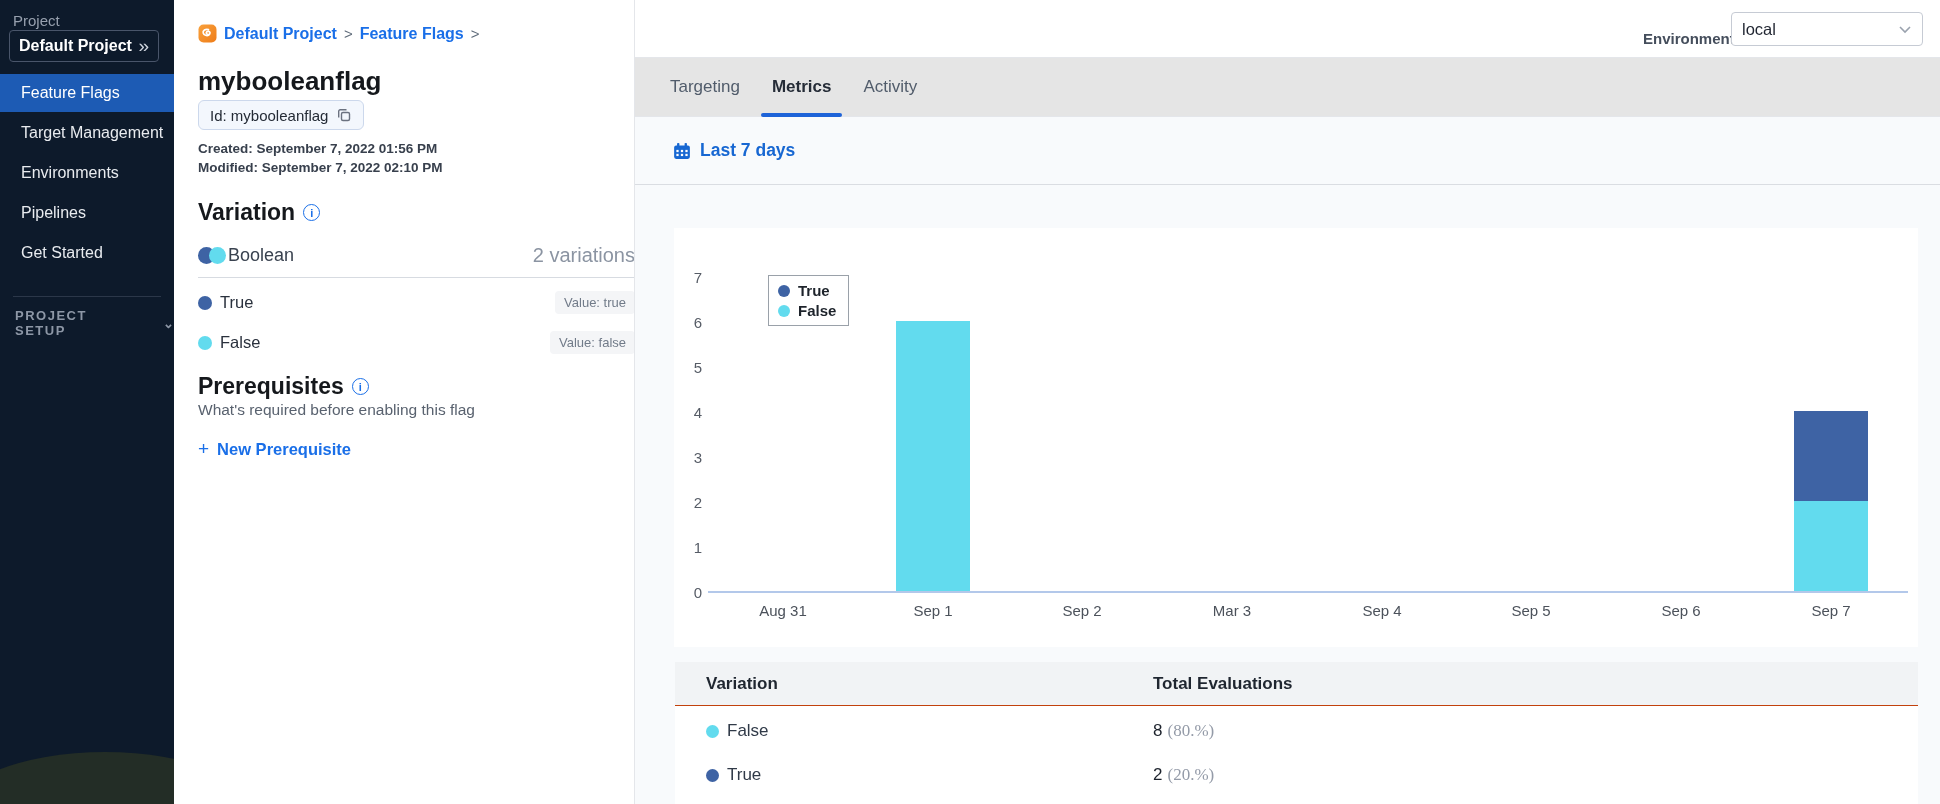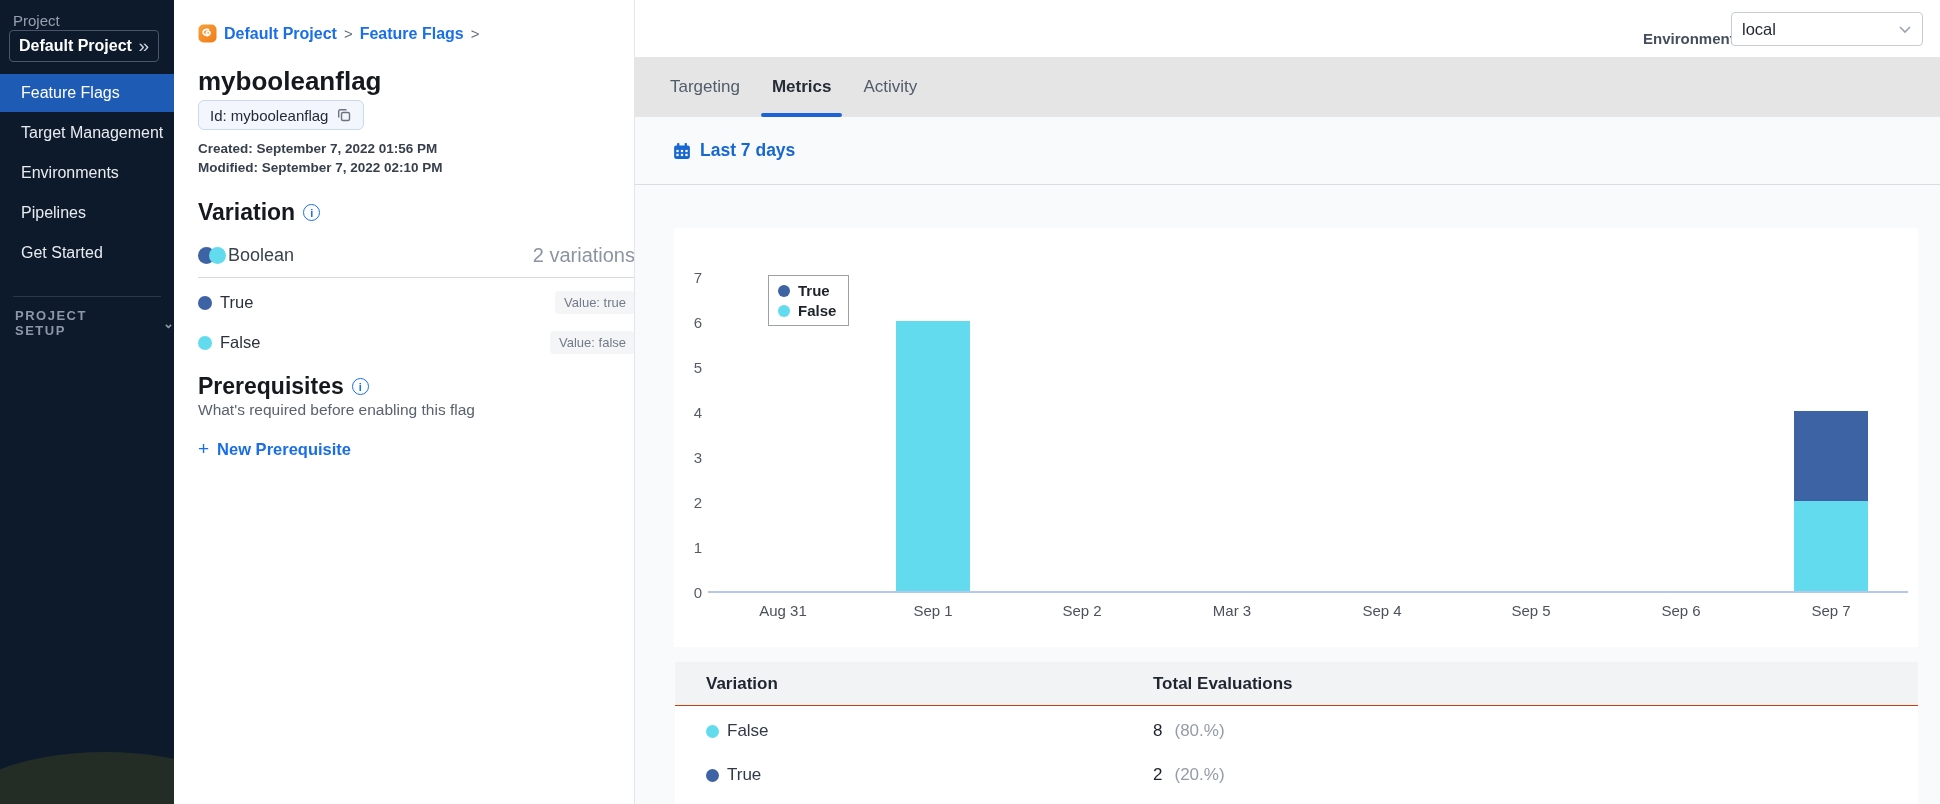--- a/index.html
+++ b/index.html
@@ -108,21 +108,21 @@
                 border-bottom:1px solid #c2410c; display:flex; align-items:center; }
   .th { font-size:17px; font-weight:bold; color:#1f2630; }
   .col1 { padding-left:31px; width:478px; }
   .col2 { padding-left:0; }
   .trow { position:absolute; left:0; width:1243px; height:44px; display:flex; align-items:center; }
   #trow-0 { top:47px; } #trow-1 { top:91px; }
   .trow .cell1 { width:478px; padding-left:31px; display:flex; align-items:center; gap:8px; }
   .trow .tdot { width:13px; height:13px; border-radius:50%; }
   .trow .tname { font-size:17px; color:#303a48; }
   .trow .total { font-size:17px; color:#1c222c; }
-  .trow .pct { font-size:17px; color:#949ba8; margin-left:12px; }
+  .trow .pct { font-size:17px; color:#949ba8; margin-left:5px;font-family:Liberation Serif, serif; }
 
   svg { display:block; }
 </style>
 </head>
 <body>
 
 <div id="sidebar">
   <div id="project-label">Project</div>
   <div id="project-box">
     <span class="pname">Default Project</span>

